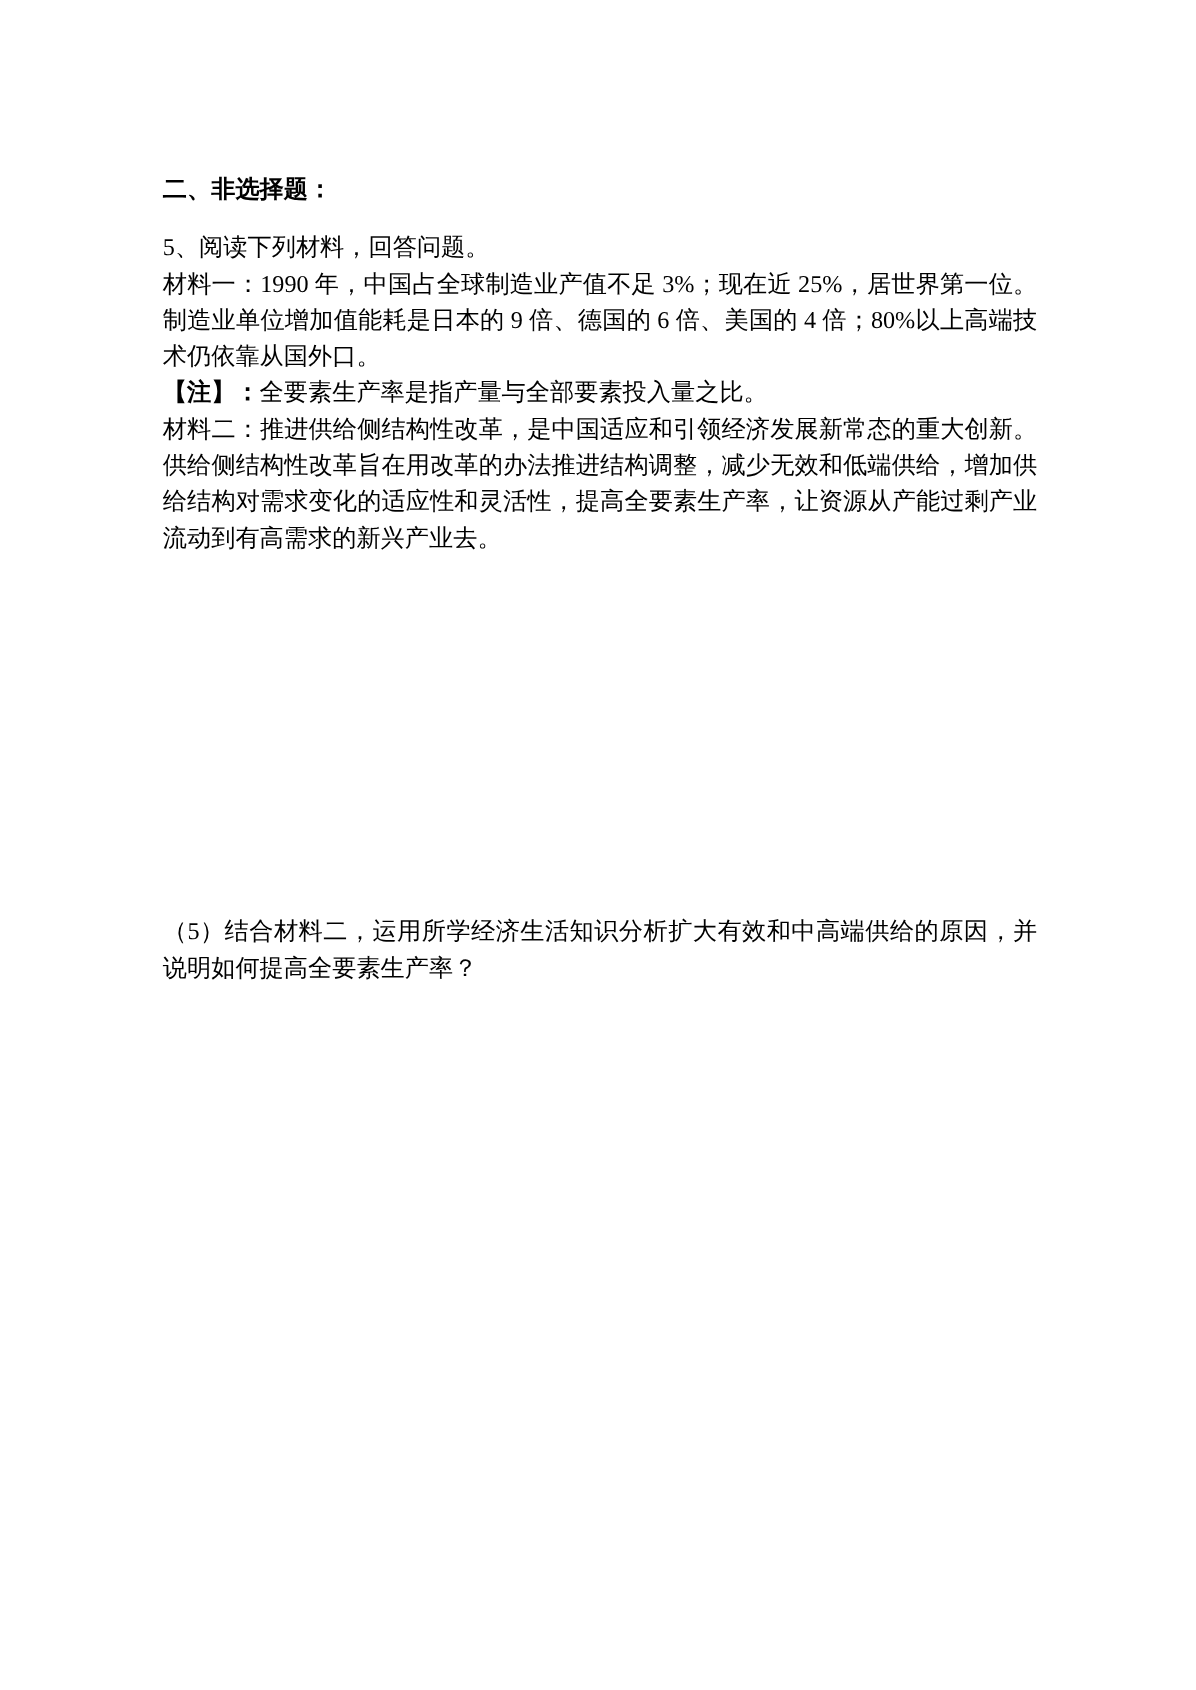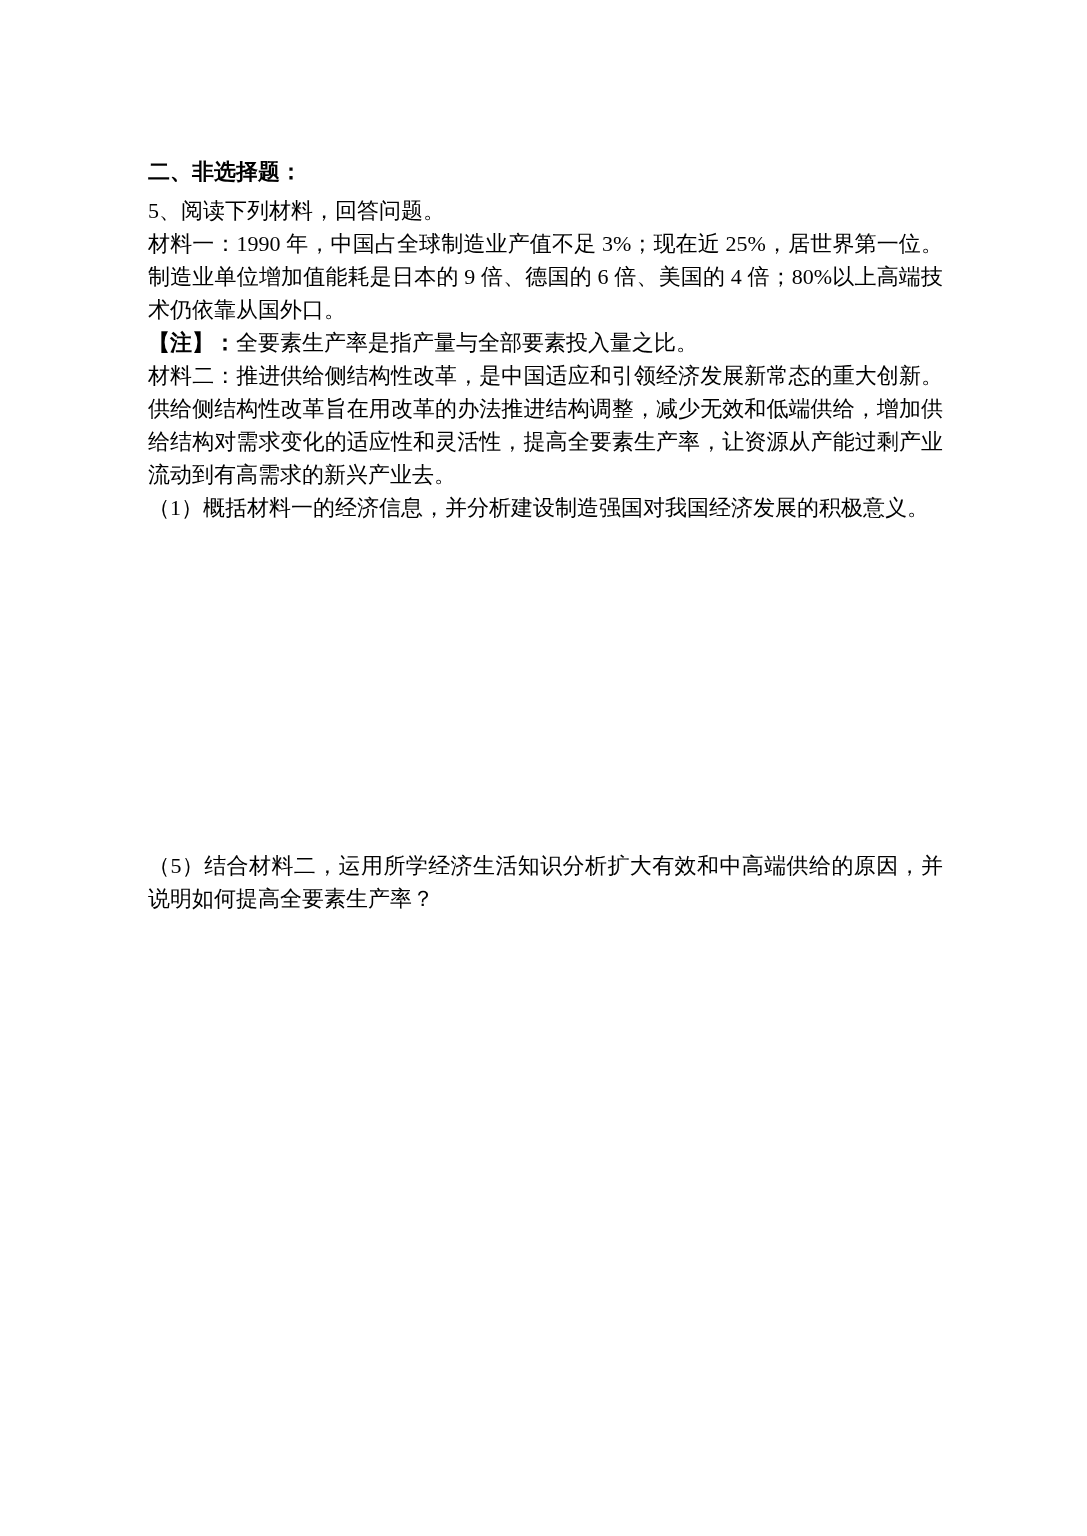--- a/index.html
+++ b/index.html
@@ -26,21 +26,21 @@
     color: #000000;
     text-align: justify;
     text-align-last: left;
   }
   .content p {
     margin: 0;
     padding: 0;
   }
   .section-heading {
     font-weight: bold;
-    margin: 0 0 6px 0;
+    margin: 0 0 20px 0;
     text-align: left;
   }
   .bold {
     font-weight: bold;
   }
   .answer-space-1 {
     height: 325px;
   }
 </style>
 </head>
@@ -52,20 +52,19 @@
     <div class="section-heading">二、非选择题：</div>
 
     <p>5、阅读下列材料，回答问题。</p>
 
     <p>材料一：1990 年，中国占全球制造业产值不足 3%；现在近 25%，居世界第一位。制造业单位增加值能耗是日本的 9 倍、德国的 6 倍、美国的 4 倍；80%以上高端技术仍依靠从国外口。</p>
 
     <p><span class="bold">【注】：</span><span>全要素生产率是指产量与全部要素投入量之比。</span></p>
 
     <p>材料二：推进供给侧结构性改革，是中国适应和引领经济发展新常态的重大创新。供给侧结构性改革旨在用改革的办法推进结构调整，减少无效和低端供给，增加供给结构对需求变化的适应性和灵活性，提高全要素生产率，让资源从产能过剩产业流动到有高需求的新兴产业去。</p>
 
-    <p>（1）概括材料一的经济信息，并分析建设制造强国对我国经济发展的积极意义。</p>
 
     <div class="answer-space-1"></div>
 
     <p>（5）结合材料二，运用所学经济生活知识分析扩大有效和中高端供给的原因，并说明如何提高全要素生产率？</p>
 
   </div>
 </div>
 
 </body></html>

